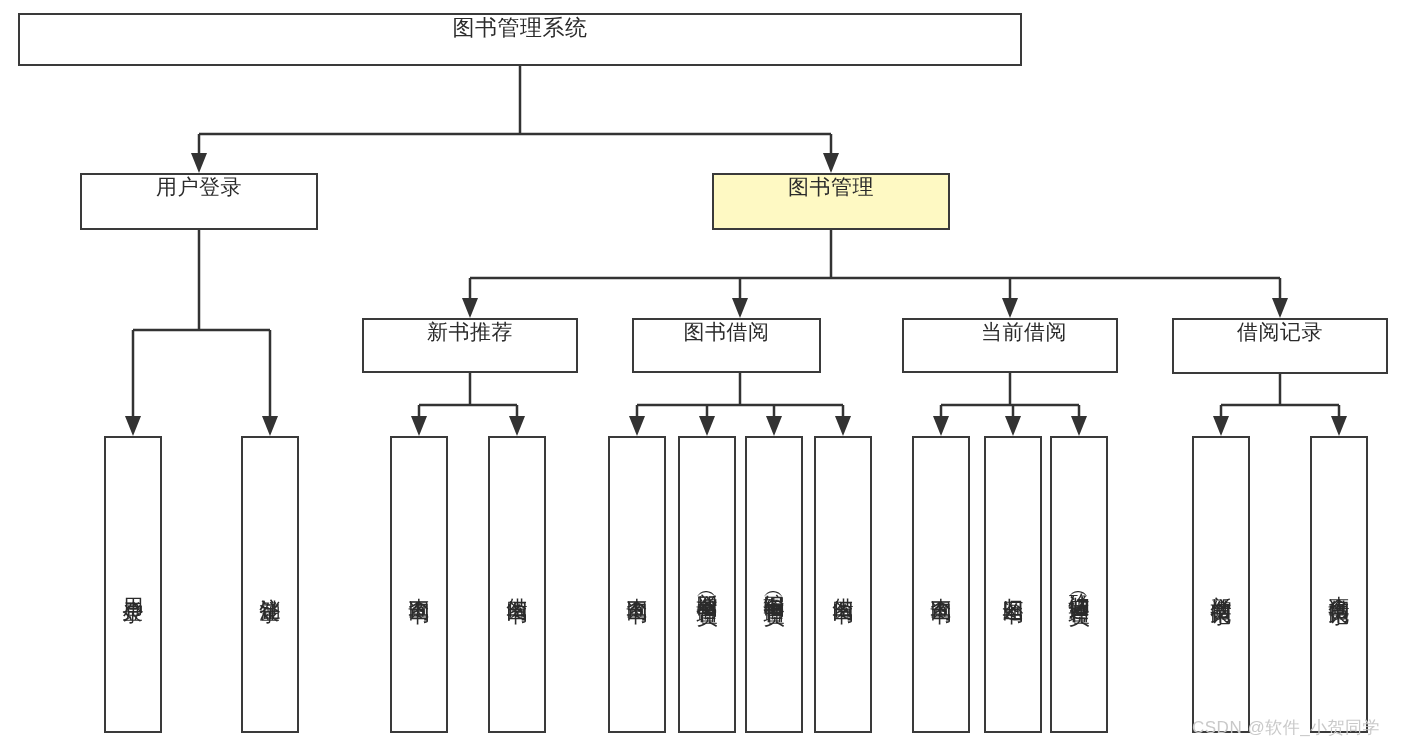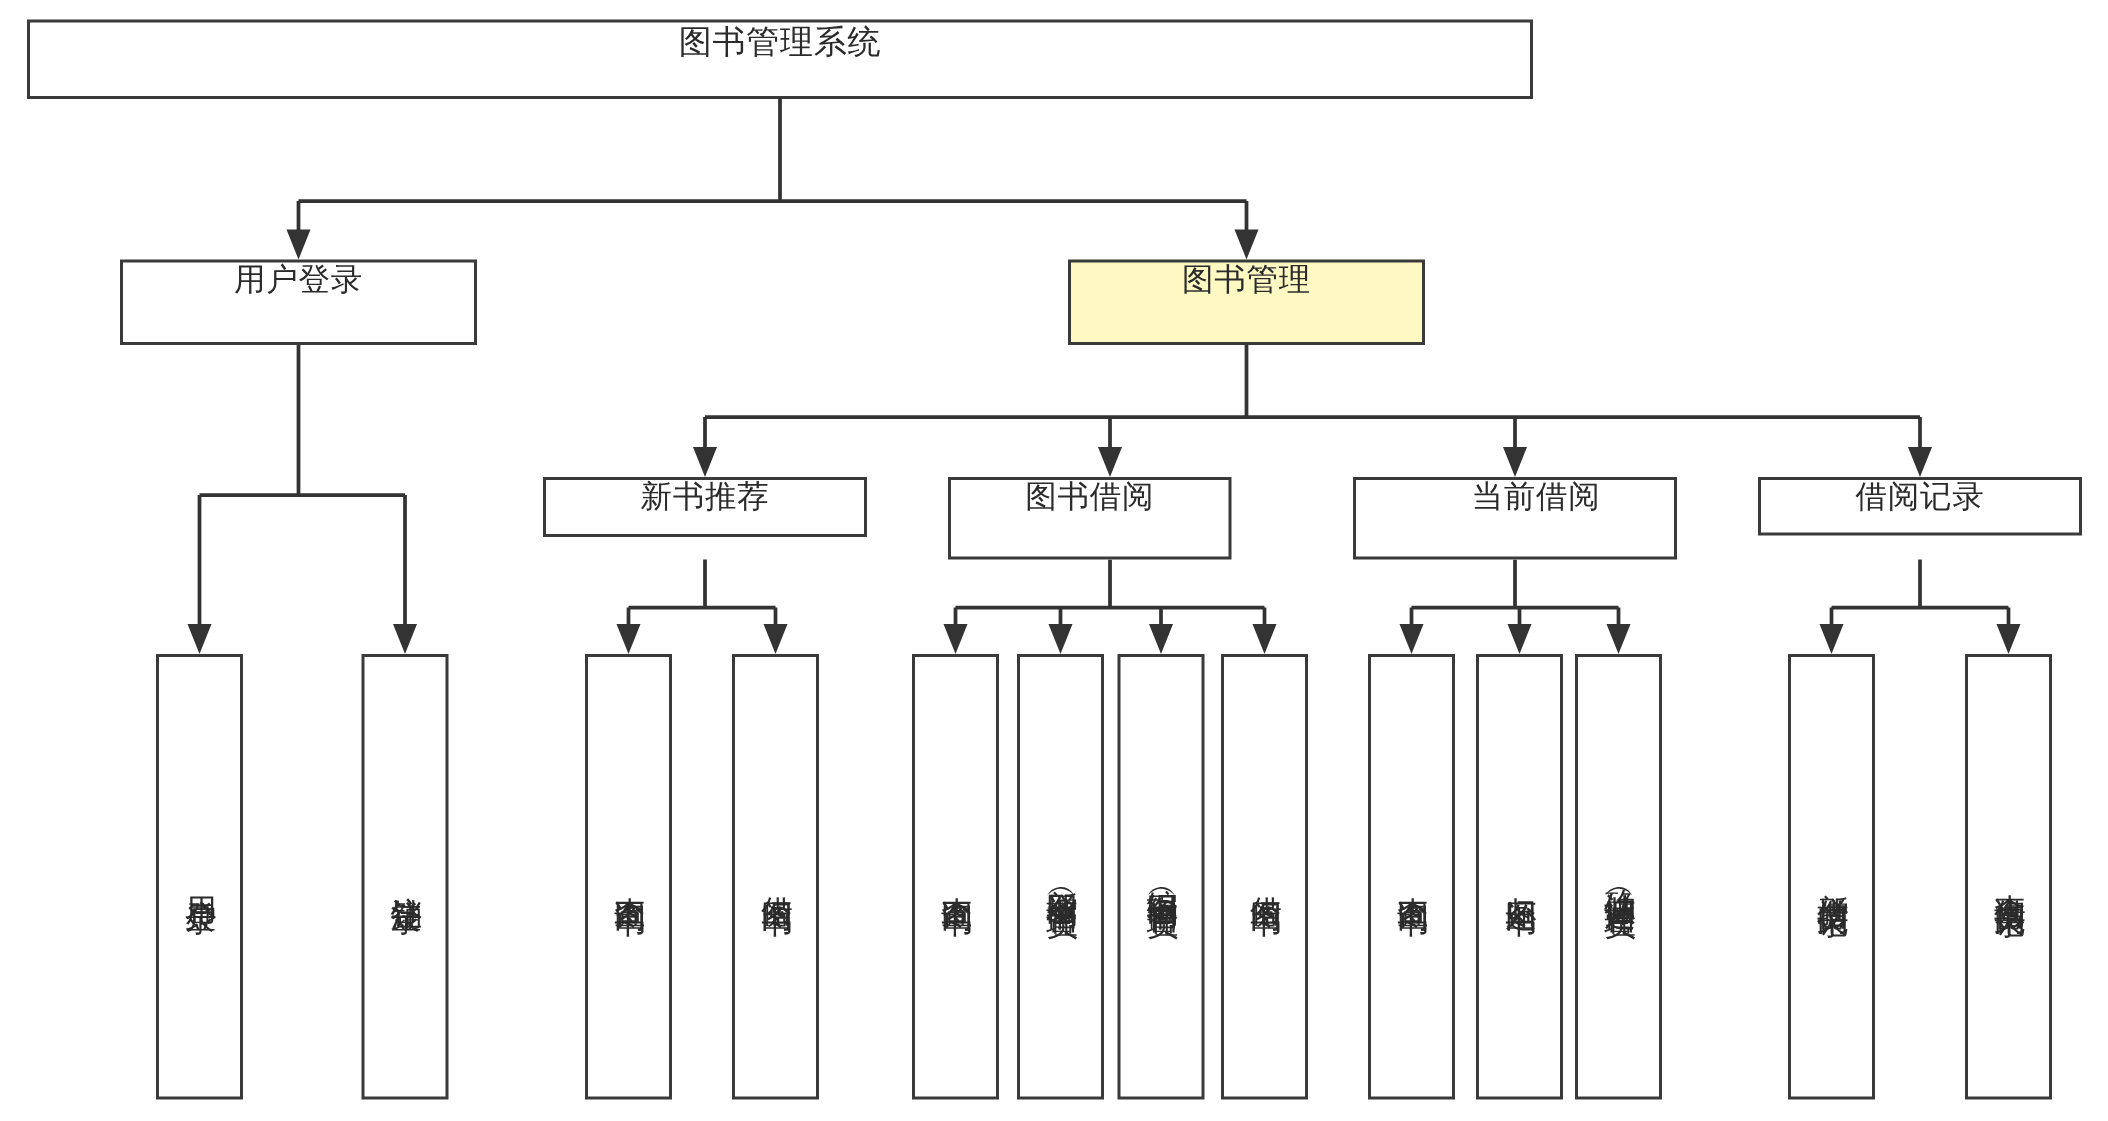--- a/index.html
+++ b/index.html
@@ -132,30 +132,30 @@
   <div id="nodes">
       <div class="node horiz root" style="left: 18px; top: 13px; width: 1004px; height: 53px; border-color: rgb(58, 58, 58); background: rgb(255, 255, 255); color: rgb(43, 43, 43);">
         <span class="lbl">图书管理系统</span>
       </div>
       <div class="node horiz" style="left: 80px; top: 173px; width: 238px; height: 57px; border-color: rgb(58, 58, 58); background: rgb(255, 255, 255); color: rgb(43, 43, 43);">
         <span class="lbl">用户登录</span>
       </div>
       <div class="node horiz" style="left: 712px; top: 173px; width: 238px; height: 57px; border-color: rgb(58, 58, 58); background: #fef9c3; color: rgb(43, 43, 43);">
         <span class="lbl">图书管理</span>
       </div>
-      <div class="node horiz" style="left: 362px; top: 318px; width: 216px; height: 40px; border-color: rgb(58, 58, 58); background: rgb(255, 255, 255); color: rgb(43, 43, 43);">
+      <div class="node horiz" style="left: 362px; top: 318px; width: 216px; height: 55px; border-color: rgb(58, 58, 58); background: rgb(255, 255, 255); color: rgb(43, 43, 43);">
         <span class="lbl">新书推荐</span>
       </div>
       <div class="node horiz" style="left: 632px; top: 318px; width: 189px; height: 55px; border-color: rgb(58, 58, 58); background: rgb(255, 255, 255); color: rgb(43, 43, 43);">
         <span class="lbl">图书借阅</span>
       </div>
       <div class="node horiz" style="left: 902px; top: 318px; width: 216px; height: 55px; border-color: rgb(58, 58, 58); background: rgb(255, 255, 255); color: rgb(43, 43, 43); padding-left: 28px;">
         <span class="lbl">当前借阅</span>
       </div>
-      <div class="node horiz" style="left: 1172px; top: 318px; width: 216px; height: 39px; border-color: rgb(58, 58, 58); background: rgb(255, 255, 255); color: rgb(43, 43, 43);">
+      <div class="node horiz" style="left: 1172px; top: 318px; width: 216px; height: 56px; border-color: rgb(58, 58, 58); background: rgb(255, 255, 255); color: rgb(43, 43, 43);">
         <span class="lbl">借阅记录</span>
       </div>
       <div class="node vert" style="left: 104px; top: 436px; width: 58px; height: 297px; border-color: rgb(58, 58, 58); background: rgb(255, 255, 255); color: rgb(43, 43, 43);">
         <span class="lbl">用户登录</span>
       </div>
       <div class="node vert" style="left: 241px; top: 436px; width: 58px; height: 297px; border-color: rgb(58, 58, 58); background: rgb(255, 255, 255); color: rgb(43, 43, 43);">
         <span class="lbl">注销登录</span>
       </div>
       <div class="node vert" style="left: 390px; top: 436px; width: 58px; height: 297px; border-color: rgb(58, 58, 58); background: rgb(255, 255, 255); color: rgb(43, 43, 43);">
         <span class="lbl">查询图书</span>
@@ -184,13 +184,14 @@
       <div class="node vert" style="left: 1050px; top: 436px; width: 58px; height: 297px; border-color: rgb(58, 58, 58); background: rgb(255, 255, 255); color: rgb(43, 43, 43);">
         <span class="lbl">确认归还（管理员）</span>
       </div>
       <div class="node vert" style="left: 1192px; top: 436px; width: 58px; height: 297px; border-color: rgb(58, 58, 58); background: rgb(255, 255, 255); color: rgb(43, 43, 43);">
         <span class="lbl">新增借阅记录</span>
       </div>
       <div class="node vert" style="left: 1310px; top: 436px; width: 58px; height: 297px; border-color: rgb(58, 58, 58); background: rgb(255, 255, 255); color: rgb(43, 43, 43);">
         <span class="lbl">查询借阅记录</span>
       </div>
     </div>
+  <div class="watermark" style="left: 1192px; top: 716px; color: rgb(201, 201, 201);">CSDN @软件_小贺同学</div>
 </div>
 
 </body></html>

